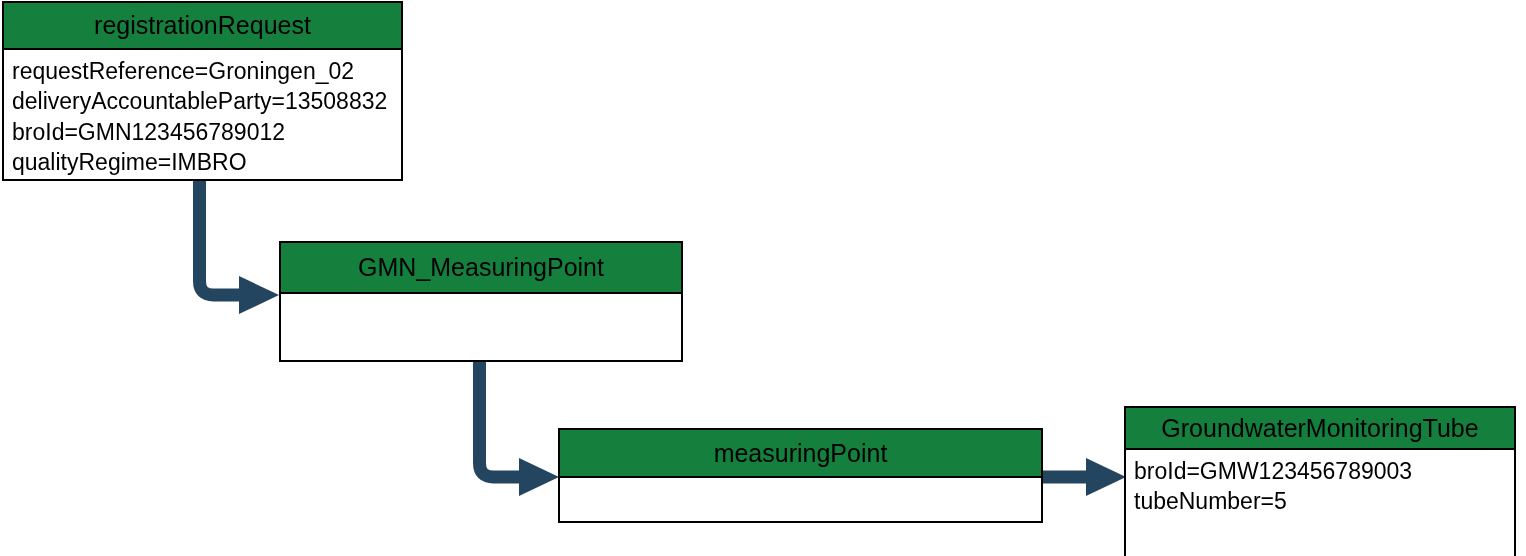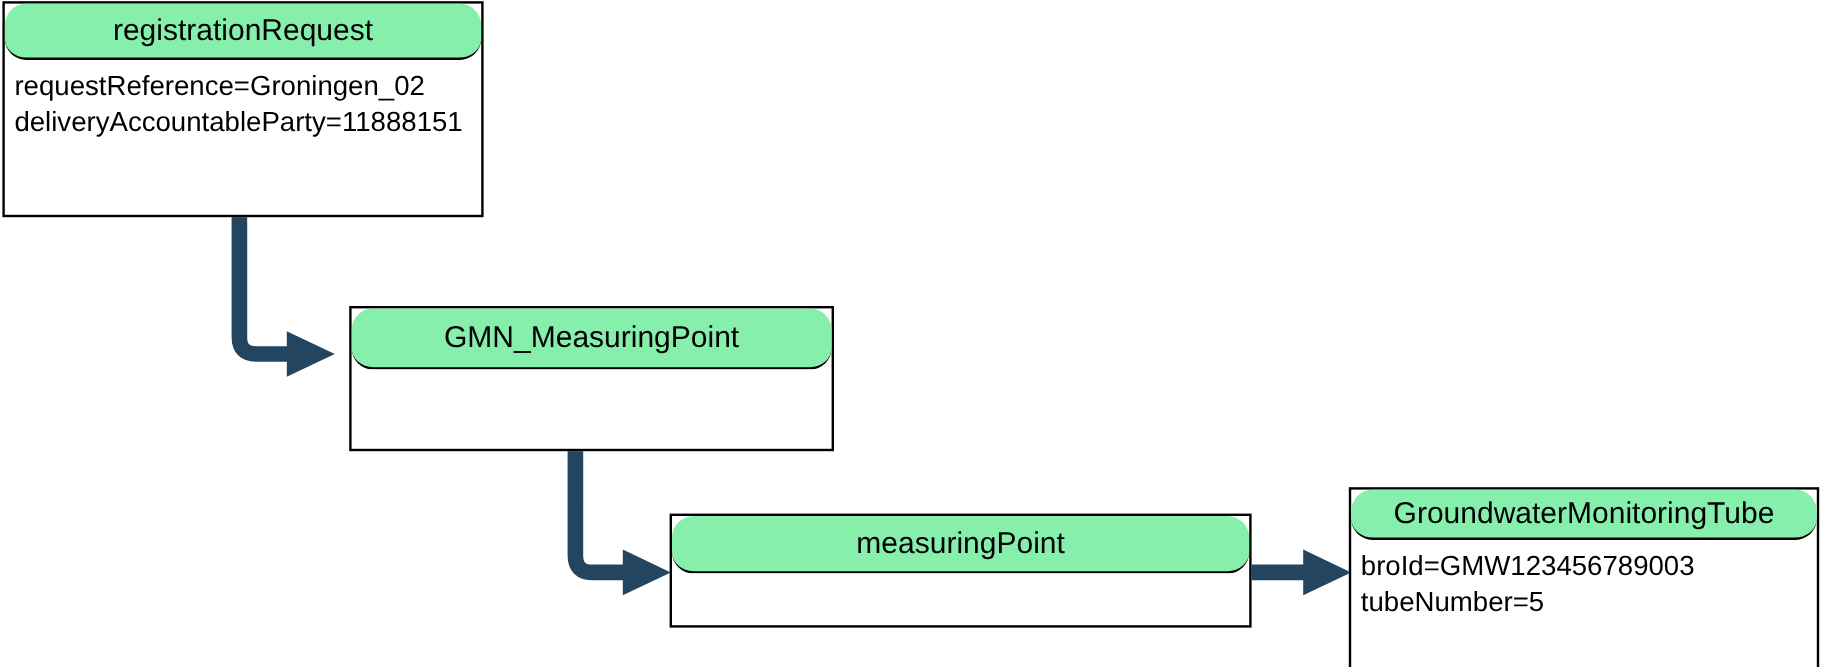--- a/index.html
+++ b/index.html
@@ -19,31 +19,30 @@
   }
   .node {
     position: absolute;
     box-sizing: border-box;
     border: 2px solid #000000;
     background: #ffffff;
     overflow: hidden;
   }
   .node-header {
     box-sizing: border-box;
-    background: #86efac;
+    background: #15803d;
     border-bottom: 2px solid #000000;
     text-align: center;
     font-size: 25px;
     color: #000000;
     line-height: 1.15;
     white-space: nowrap;
     display: flex;
     align-items: center;
     justify-content: center;
-    border-radius: 18px;
   }
   .node-body {
     box-sizing: border-box;
     padding: 6px 8px 22px 8px;
     font-size: 23px;
     color: #000000;
     line-height: 1.32;
     white-space: nowrap;
     overflow: hidden;
   }
@@ -75,25 +74,27 @@
 
   <svg class="connector" style="left:1040px; top:455px; width:90px; height:45px;" viewBox="0 0 90 45" xmlns="http://www.w3.org/2000/svg">
     <path d="M 0 22 L 50 22" fill="none" stroke="#24455f" stroke-width="13" stroke-linecap="butt"></path>
     <polygon points="46,3 86,22 46,41" fill="#24455f"></polygon>
   </svg>
 
   <div class="node" style="left:2px; top:1px; width:401px; height:180px;">
     <div class="node-header" style="height:47px;">registrationRequest</div>
     <div class="node-body">
       <div class="attr-line">requestReference=Groningen_02</div>
-      <div class="attr-line">deliveryAccountableParty=11888151</div>
+      <div class="attr-line">deliveryAccountableParty=13508832</div>
+      <div class="attr-line">broId=GMN123456789012</div>
+      <div class="attr-line">qualityRegime=IMBRO</div>
     </div>
   </div>
 
-  <div class="node" style="left:279px; top:255px; width:404px; height:121px;margin-left:12px;">
+  <div class="node" style="left:279px; top:241px; width:404px; height:121px;">
     <div class="node-header" style="height:51px;">GMN_MeasuringPoint</div>
   </div>
 
   <div class="node" style="left:558px; top:428px; width:485px; height:95px;">
     <div class="node-header" style="height:48px;">measuringPoint</div>
   </div>
 
   <div class="node" style="left:1124px; top:406px; width:392px; height:160px;">
     <div class="node-header" style="height:42px;">GroundwaterMonitoringTube</div>
     <div class="node-body">

